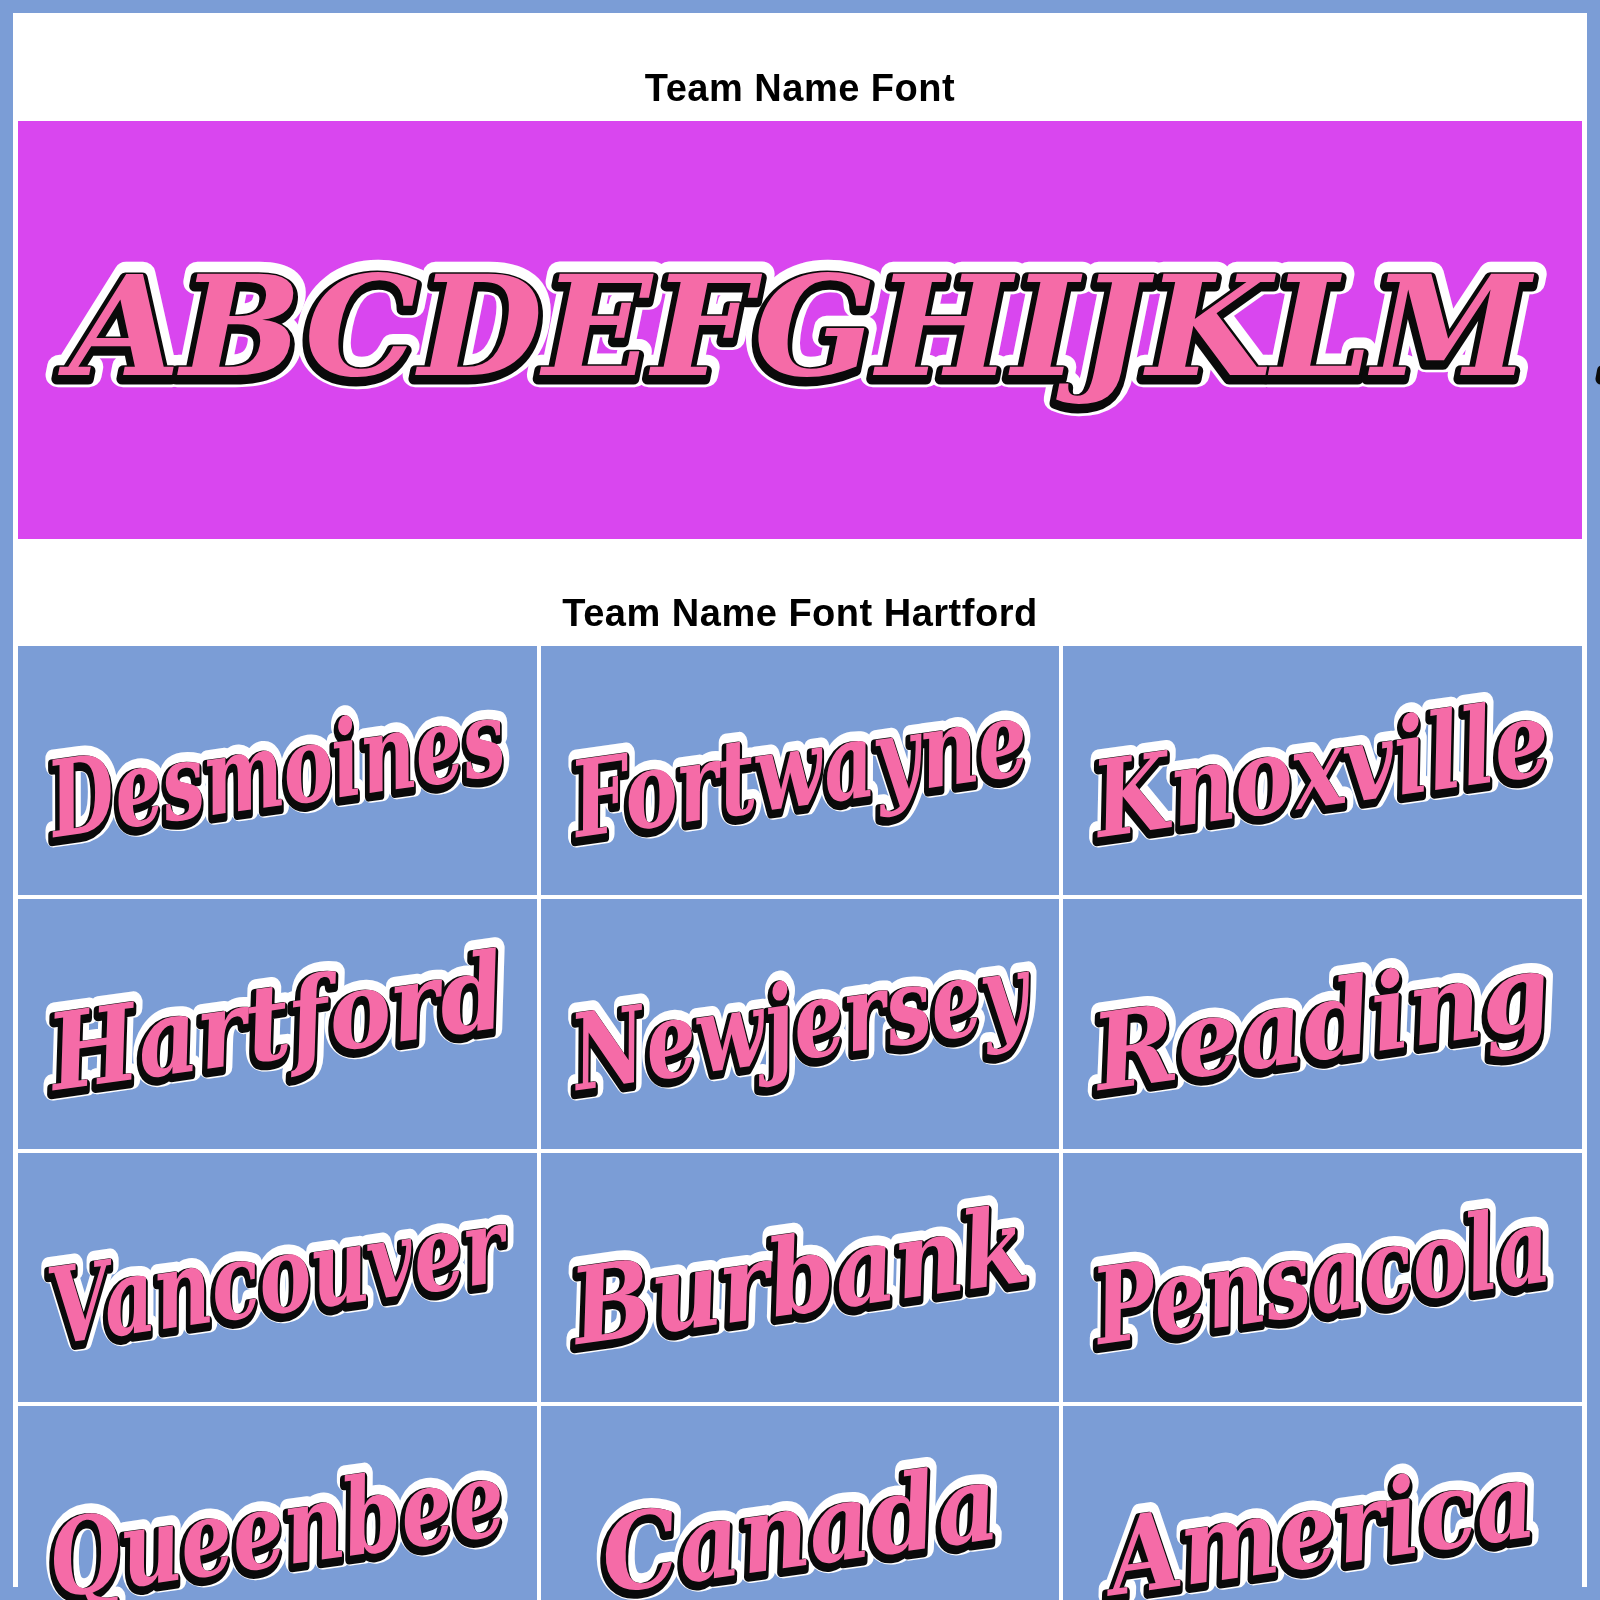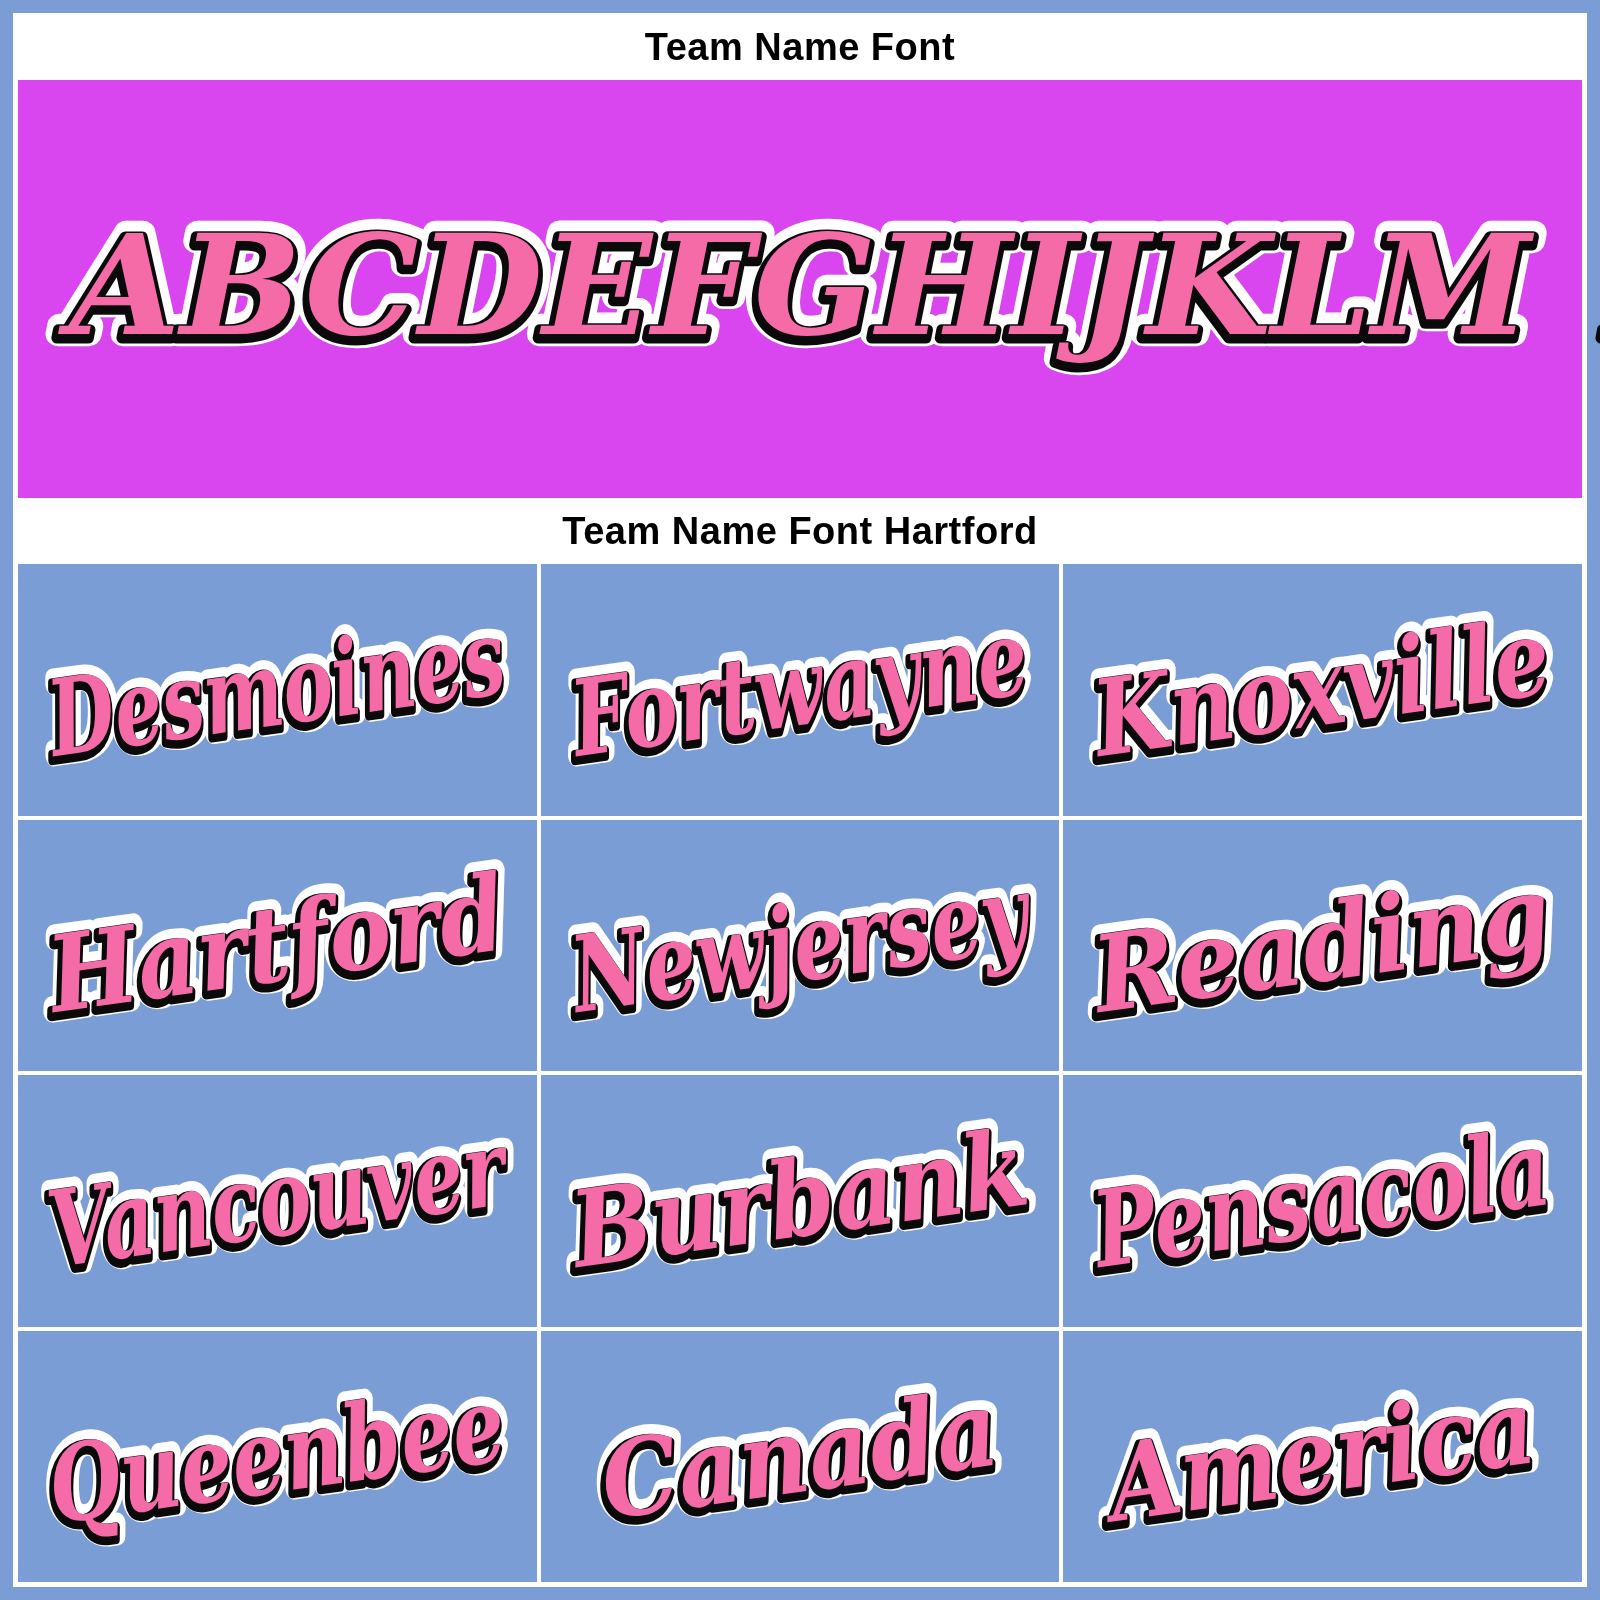--- a/index.html
+++ b/index.html
@@ -21,20 +21,21 @@
     flex-direction: column;
     gap: 4px;
   }
   .band-title {
     background: #FFFFFF;
     height: 58px;
     flex: 0 0 auto;
     display: flex;
     align-items: center;
     justify-content: center;
+    margin-top: 41px;
   }
   .band-title span {
     font-size: 38px;
     font-weight: 700;
     color: #000000;
     letter-spacing: 0.5px;
   }
   .alphabet-panel {
     background: #d946ef;
     flex: 0 0 418px;

